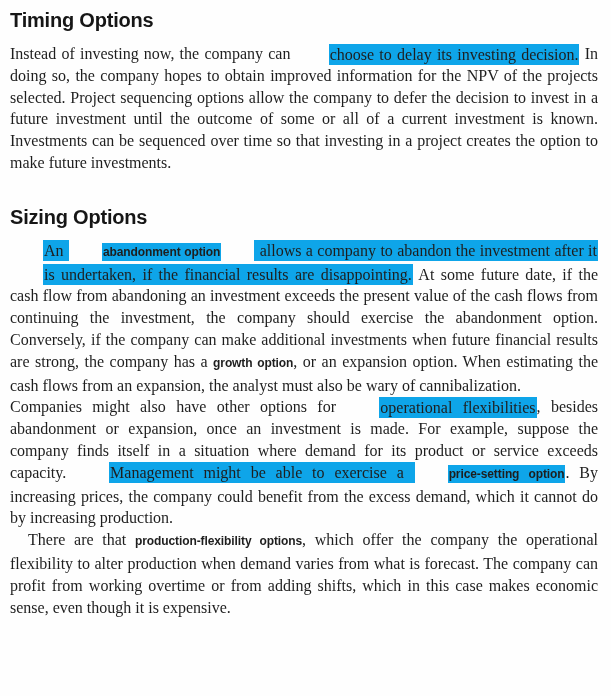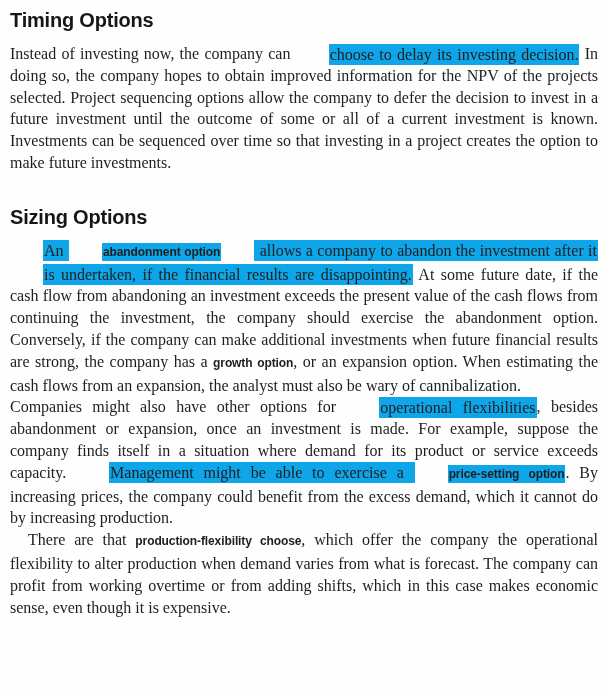--- a/index.html
+++ b/index.html
@@ -60,16 +60,16 @@
       <section class="doc-section">
         <h2 class="section-heading">Timing Options</h2>
         <p class="body-para"><span>Instead of investing now, the company can </span><span class="hl">choose to delay its investing decision.</span><span> In doing so, the company hopes to obtain improved information for the NPV of the projects selected. Project sequencing options allow the company to defer the decision to invest in a future investment until the outcome of some or all of a current investment is known. Investments can be sequenced over time so that investing in a project creates the option to make future investments.</span></p>
       </section>
       <section class="doc-section">
         <h2 class="section-heading">Sizing Options</h2>
         <p class="body-para"><span class="hl">An </span><span class="hl term">abandonment option</span><span class="hl"> allows a company to abandon the investment after it is undertaken, if the financial results are disappointing.</span><span> At some future date, if the cash flow from abandoning an investment exceeds the present value of the cash flows from continuing the investment, the company should exercise the abandonment option. Conversely, if the company can make additional investments when future financial results are strong, the company has a </span><span class="term">growth option</span><span>, or an expansion option. When estimating the cash flows from an expansion, the analyst must also be wary of cannibalization.</span></p>
       </section>
       <section class="doc-section">
         <p class="body-para"><span>Companies might also have other options for </span><span class="hl">operational flexibilities</span><span>, besides abandonment or expansion, once an investment is made. For example, suppose the company finds itself in a situation where demand for its product or service exceeds capacity. </span><span class="hl">Management might be able to exercise a </span><span class="hl term">price-setting option</span><span>. By increasing prices, the company could benefit from the excess demand, which it cannot do by increasing production.</span></p>
-        <p class="body-para indented"><span>There are that </span><span class="term">production-flexibility choose</span><span>, which offer the company the operational flexibility to alter production when demand varies from what is forecast. The company can profit from working overtime or from adding shifts, which in this case makes economic sense, even though it is expensive.</span></p>
+        <p class="body-para indented"><span>There are that </span><span class="term">production-flexibility options</span><span>, which offer the company the operational flexibility to alter production when demand varies from what is forecast. The company can profit from working overtime or from adding shifts, which in this case makes economic sense, even though it is expensive.</span></p>
       </section>
     </article>
 </main>
 
 </body></html>

